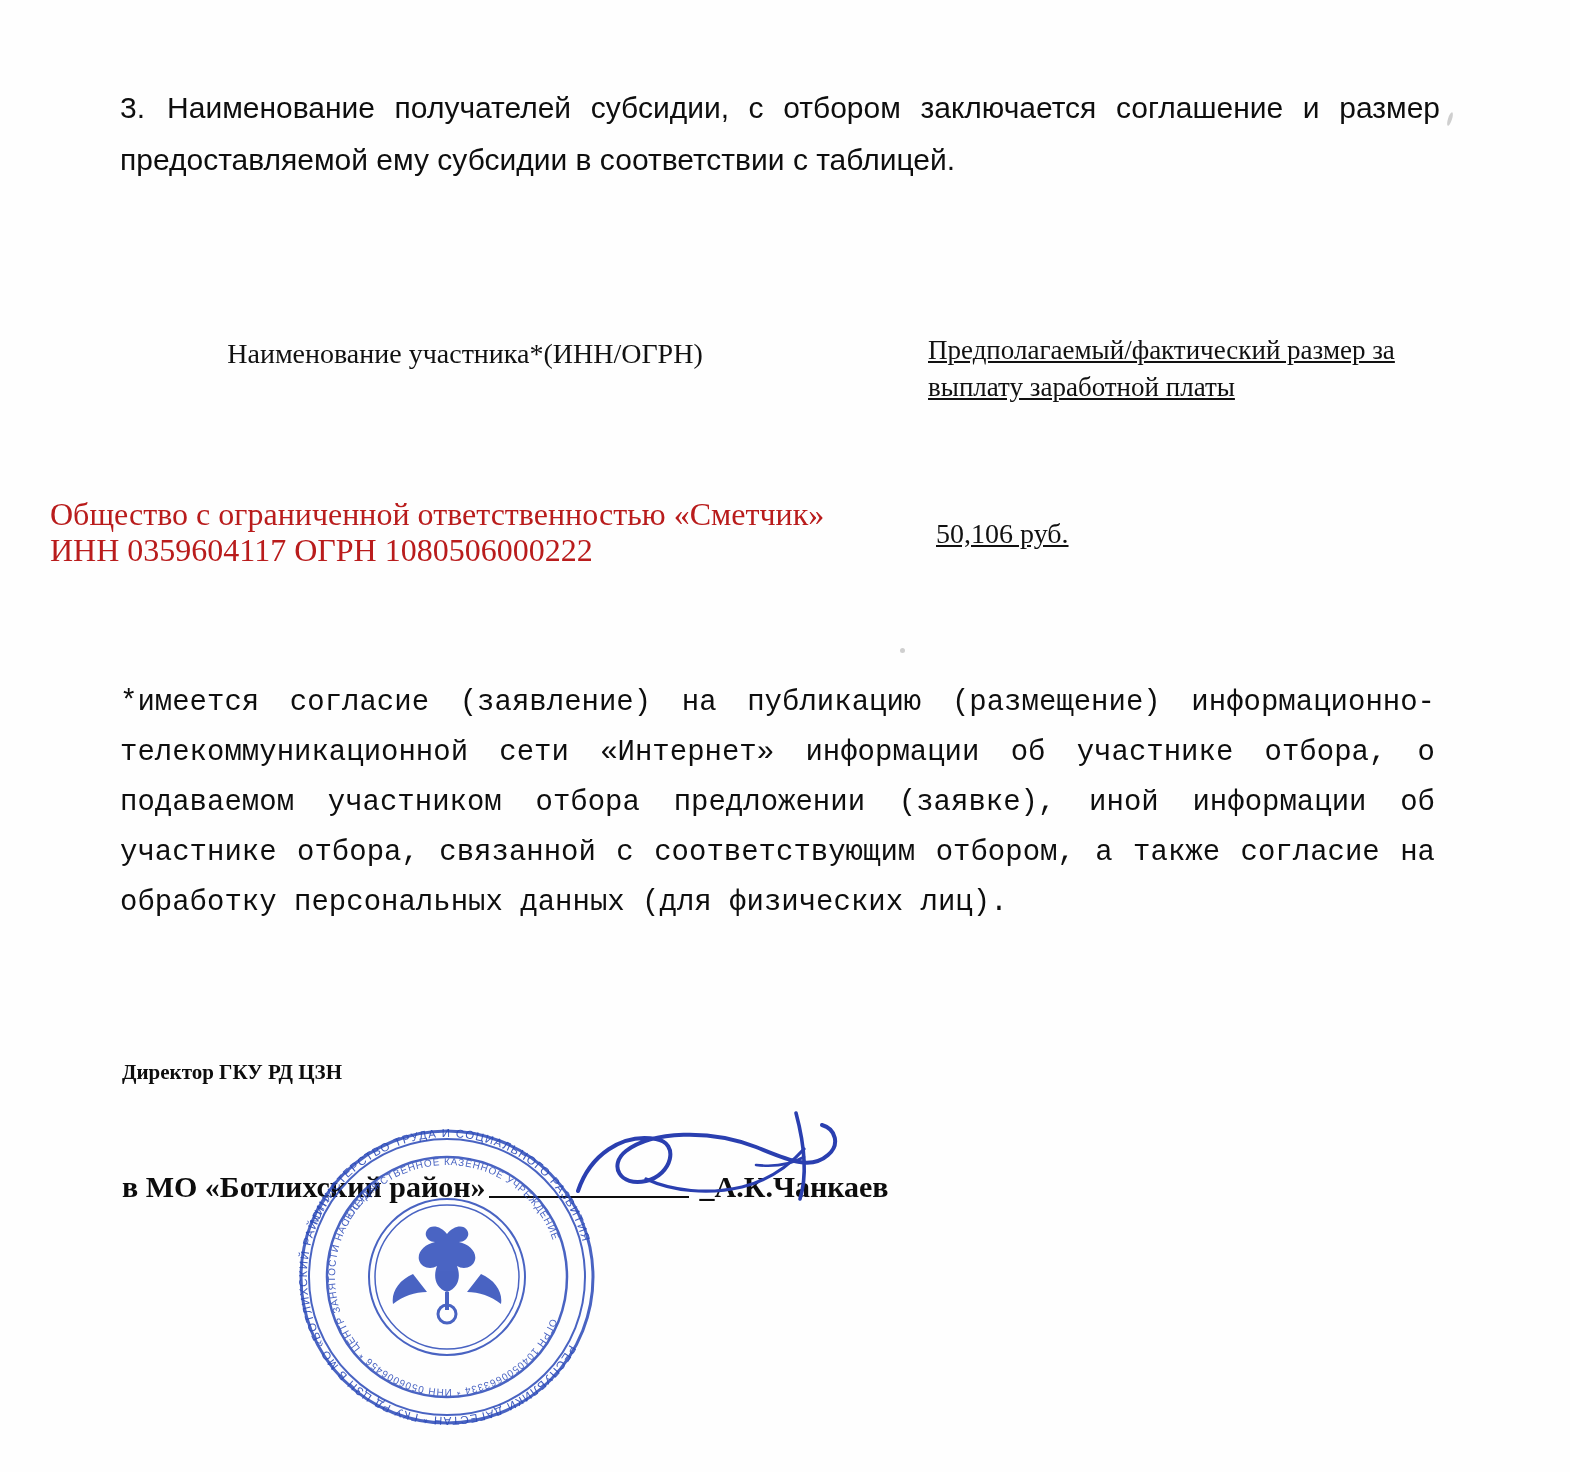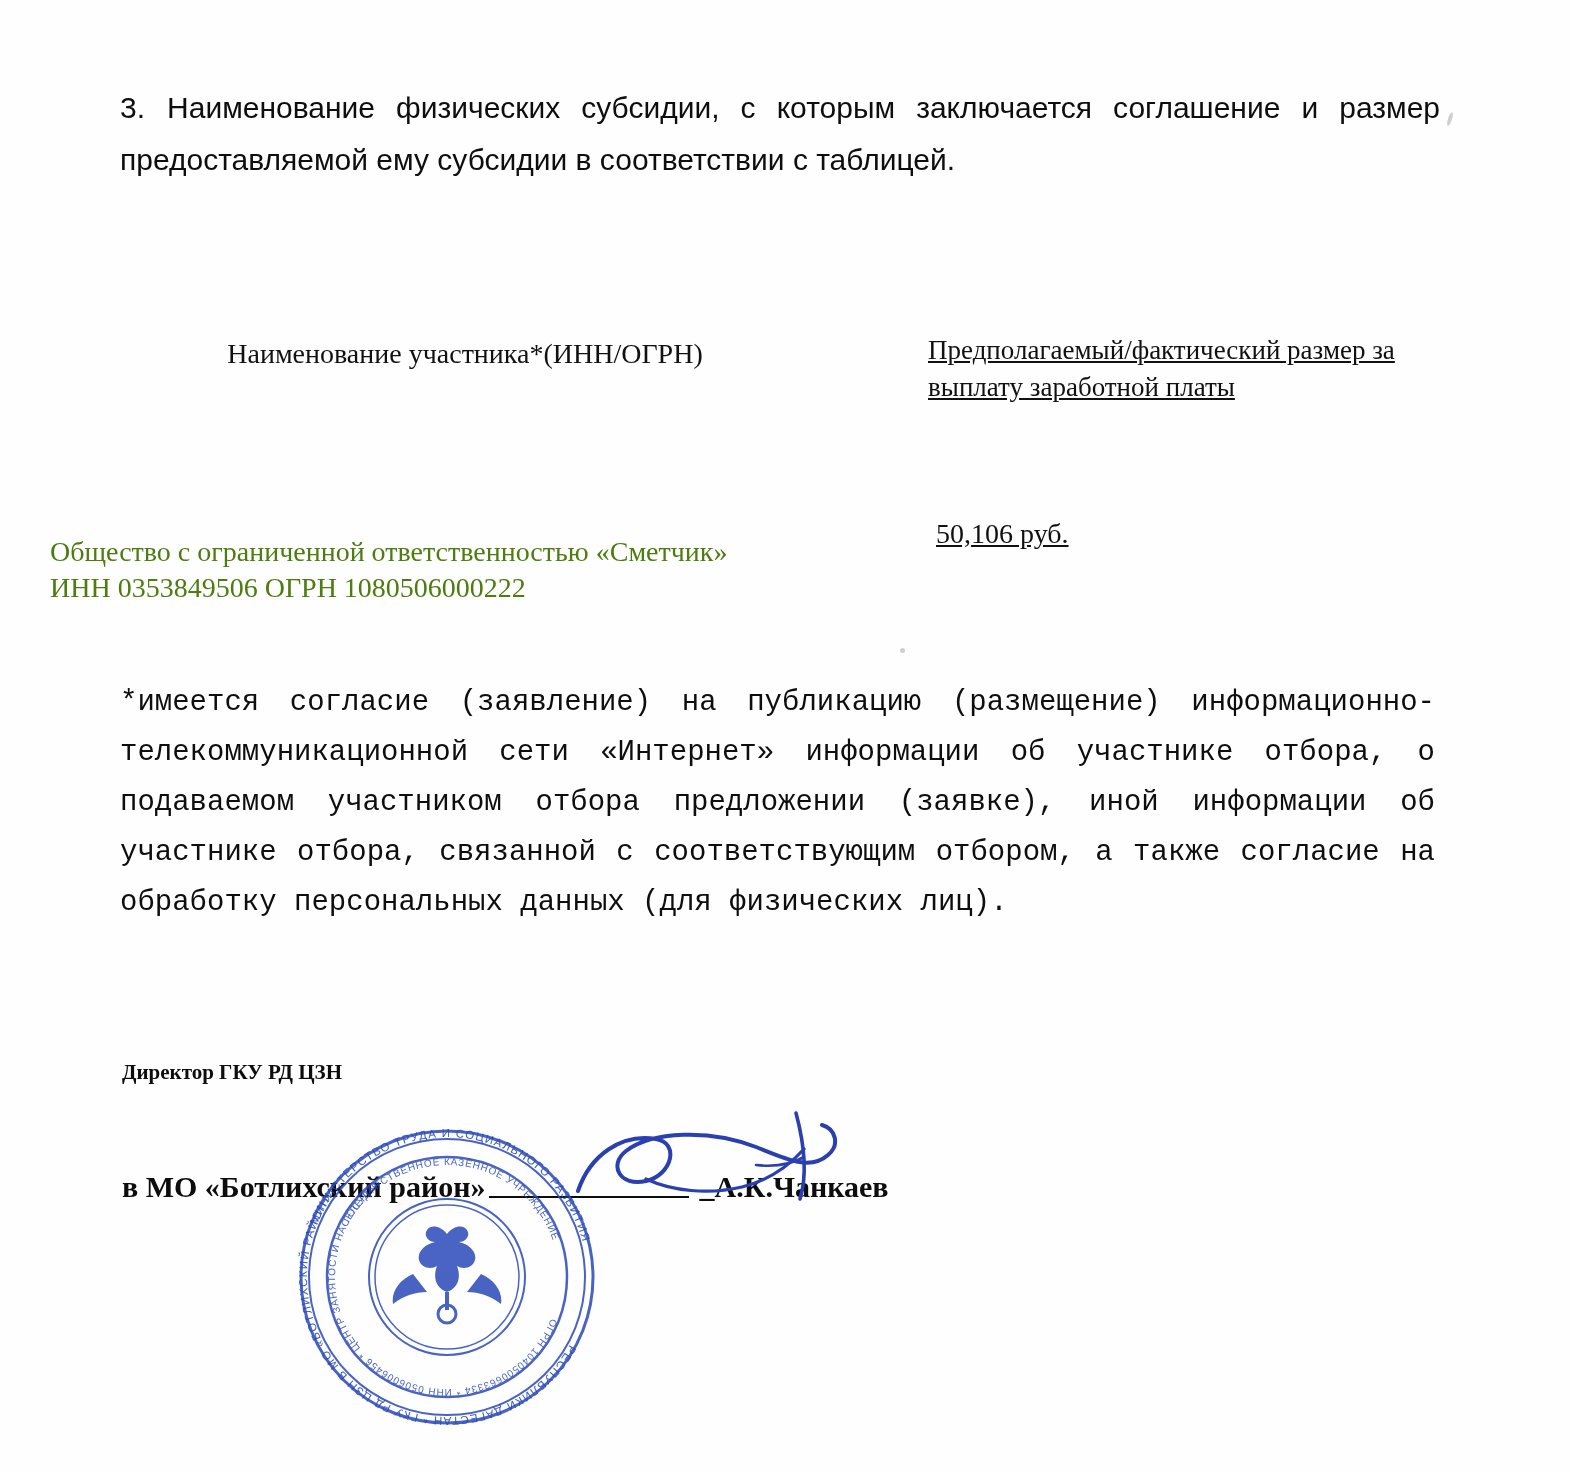--- a/index.html
+++ b/index.html
@@ -58,24 +58,23 @@
   }
   .col-head-right .l2 { white-space: normal; }
 
   
   .row-name {
     position: absolute;
     left: 50px;
     top: 496px;
     width: 880px;
     font-family: "Liberation Serif", serif;
-    font-size: 28px;
+    font-size: 32px;
     line-height: 36px;
-    color: #4d7c0f;
-    margin-top: 38px;
+    color: #b91c1c;
   }
   .row-amount {
     position: absolute;
     left: 936px;
     top: 518px;
     font-family: "Liberation Serif", serif;
     font-size: 28px;
     color: #111111;
     text-decoration: underline;
   }
@@ -149,32 +148,32 @@
     background: #cfcfcf;
     border-radius: 50%;
   }
 </style>
 </head>
 <body>
 
 <div class="page">
 
   <div class="intro">
-    <span class="num">3.</span><span>Наименование физических субсидии, с которым заключается соглашение и размер предоставляемой ему субсидии в соответствии с таблицей.</span>
+    <span class="num">3.</span><span>Наименование получателей субсидии, с отбором заключается соглашение и размер предоставляемой ему субсидии в соответствии с таблицей.</span>
   </div>
 
   <div class="col-head-left">Наименование участника*(ИНН/ОГРН)</div>
   <div class="col-head-right">
     <div>Предполагаемый/фактический размер за</div>
     <div class="l2">выплату заработной платы</div>
   </div>
 
   <div class="row-name">
     <div>Общество с ограниченной ответственностью «Сметчик»</div>
-    <div>ИНН 0353849506 ОГРН  1080506000222</div>
+    <div>ИНН 0359604117 ОГРН  1080506000222</div>
   </div>
   <div class="row-amount">50,106 руб.</div>
 
   <div class="footnote">*имеется согласие (заявление) на публикацию (размещение) информационно-телекоммуникационной сети «Интернет» информации об участнике отбора, о подаваемом участником отбора предложении (заявке), иной информации об участнике отбора, связанной с соответствующим отбором, а также согласие на обработку персональных данных (для физических лиц).</div>
 
   <div class="sign-title">Директор ГКУ РД ЦЗН</div>
   <div class="sign-line2">
     <span>в МО «Ботлихский район»</span><span class="sign-rule"></span><span>_А.К.Чанкаев</span>
   </div>
 

